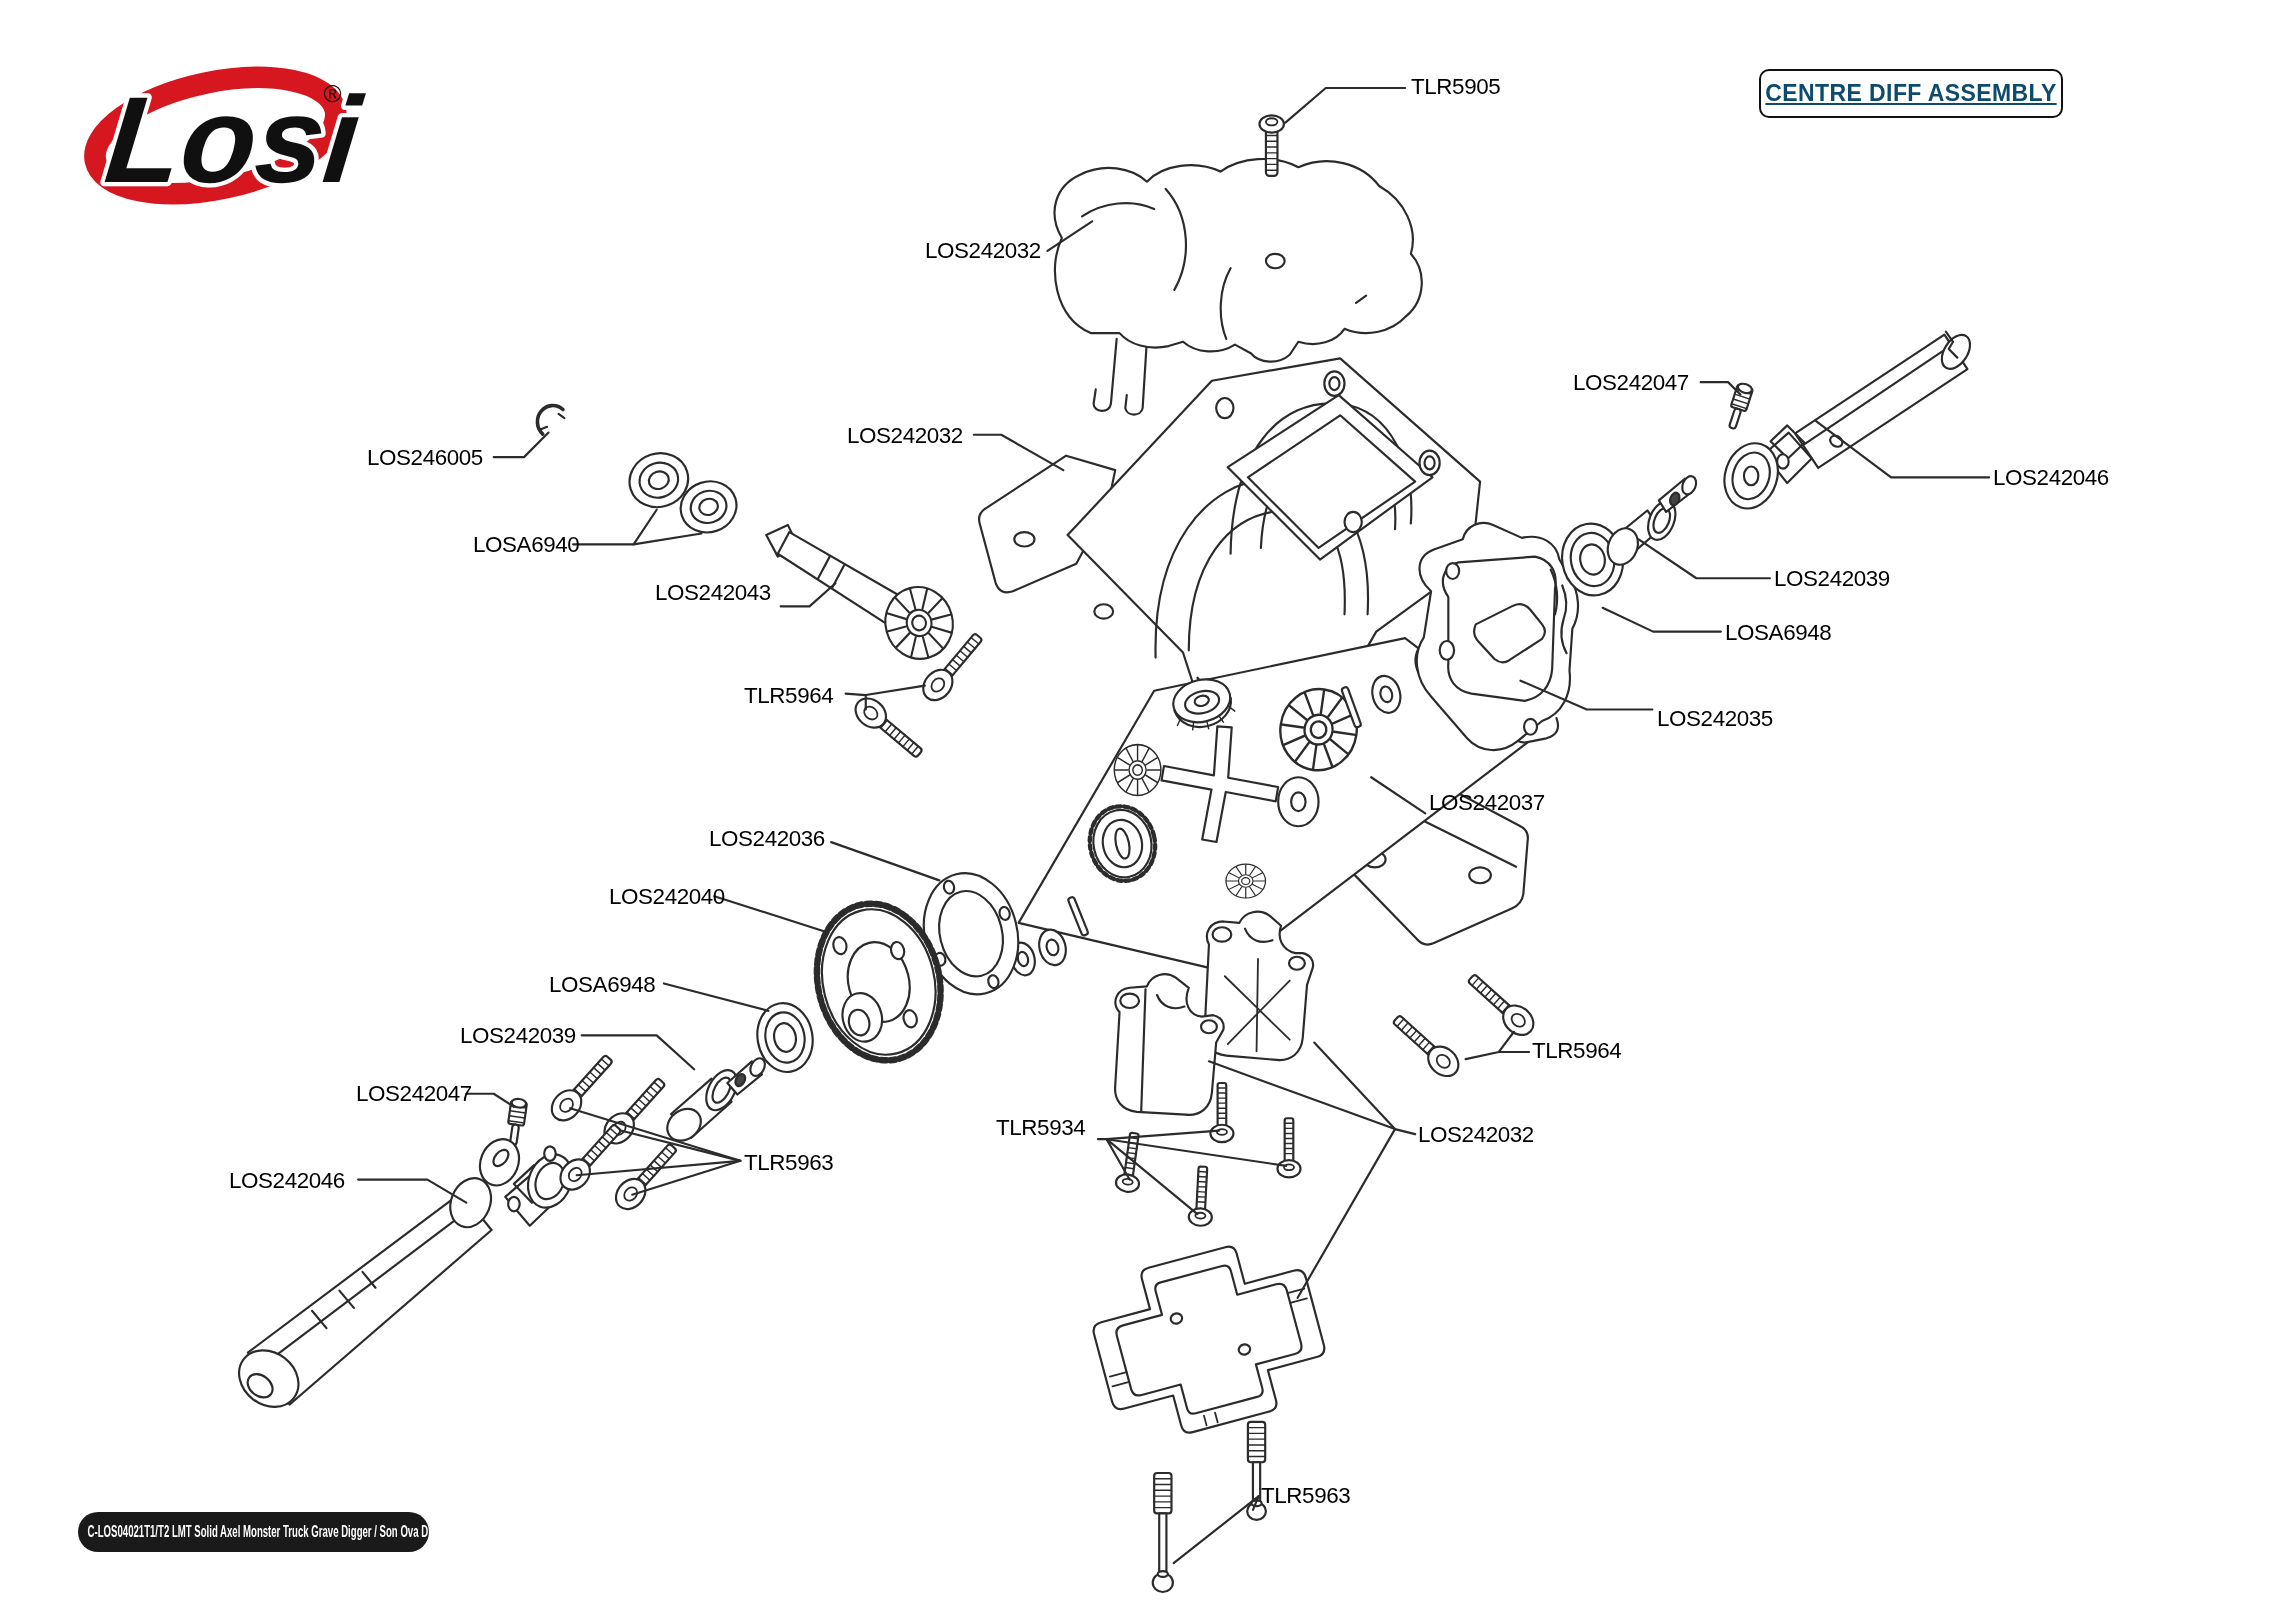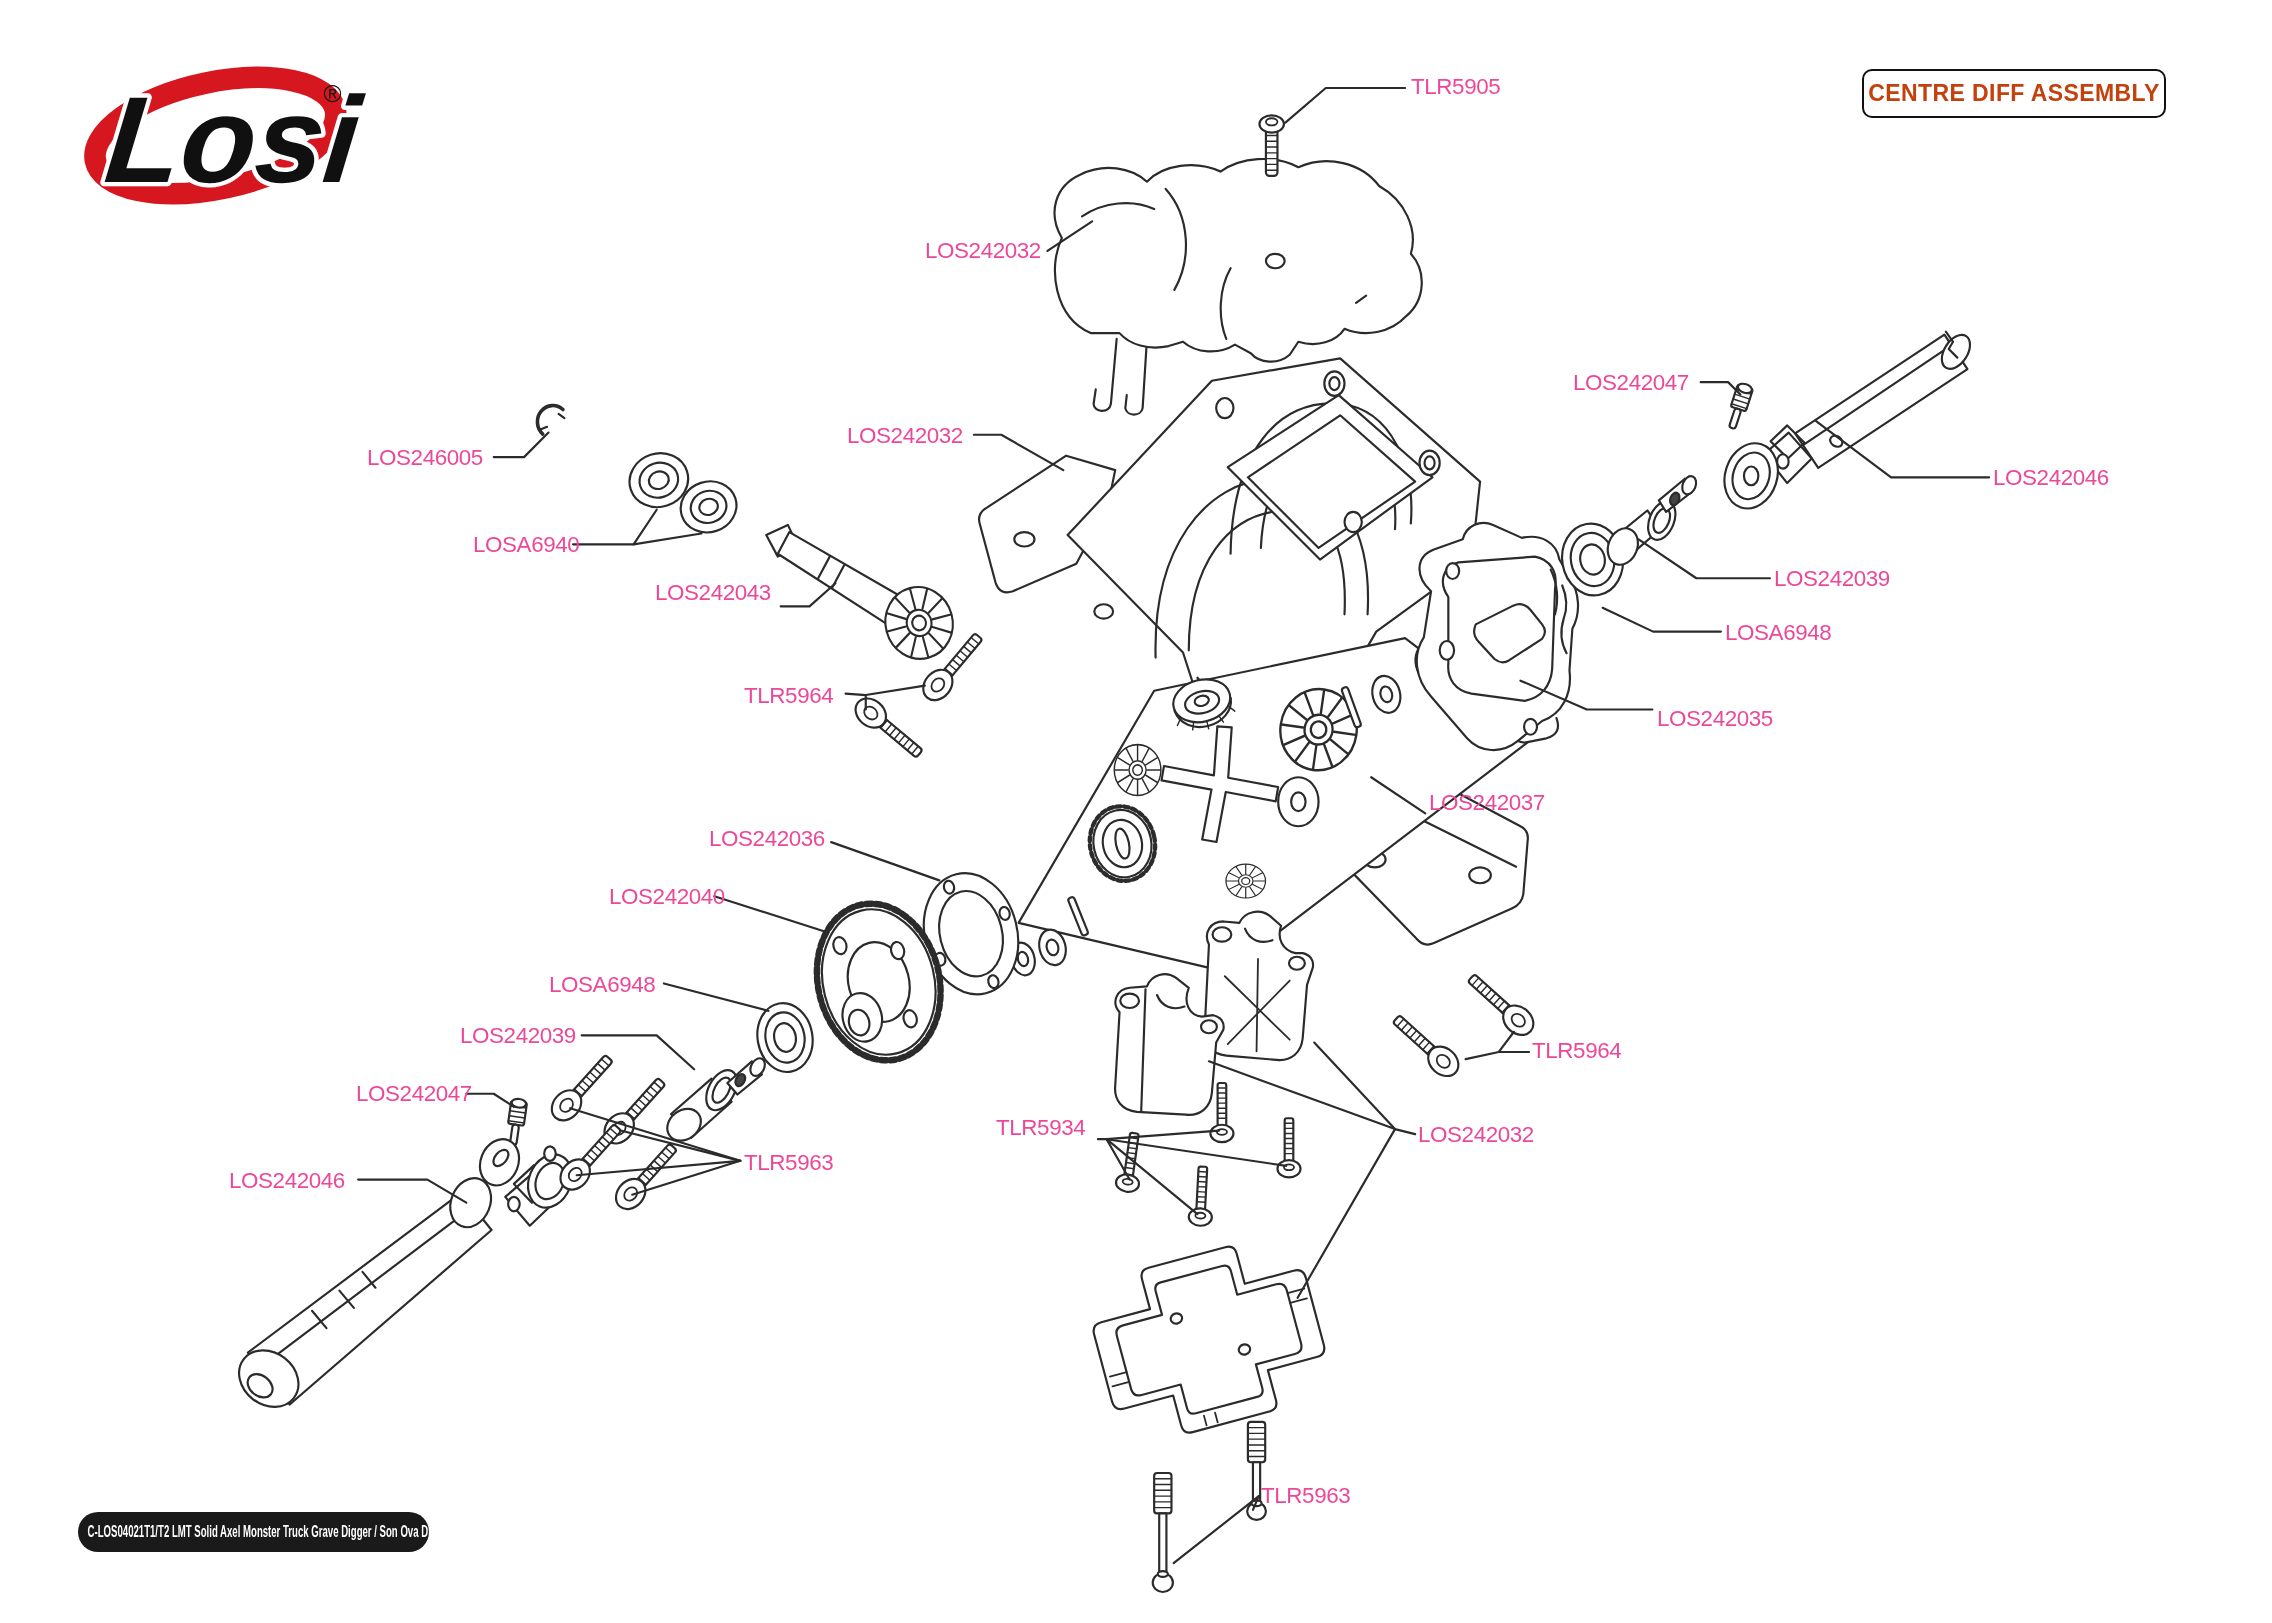--- a/index.html
+++ b/index.html
@@ -1,22 +1,22 @@
 <!DOCTYPE html>
 <html style="font-size:11.5px"><head>
 <meta charset="utf-8">
 <style>
   html,body{margin:0;padding:0;background:#fff;}
   #sheet{position:relative;width:2273px;height:1623px;background:#fff;overflow:hidden;
          font-family:"Liberation Sans", sans-serif;}
   #art{position:absolute;left:0;top:0;width:2273px;height:1623px;}
-  .lbl{position:absolute;font-size:22.4px;letter-spacing:-0.4px;color:#ec4899;white-space:nowrap;line-height:1;}
-  #title-box{position:absolute;left:1862px;top:69px;width:300px;height:45px;border:2.9px solid #111;
+  .lbl{position:absolute;font-size:22.4px;letter-spacing:-0.4px;color:#000000;white-space:nowrap;line-height:1;}
+  #title-box{position:absolute;left:1759px;top:69px;width:300px;height:45px;border:2.9px solid #111;
              border-radius:10px;display:flex;align-items:center;justify-content:center;
-             font-size:23px;font-weight:bold;color:#c2410c;letter-spacing:0.4px;background:#fff;}
+             font-size:23px;font-weight:bold;color:#0c4a6e;letter-spacing:0.4px;background:#fff;text-decoration:underline;}
   #footer-pill{position:absolute;left:78px;top:1512px;width:351px;height:40px;background:#1a1a1a;
                border-radius:20px;display:flex;align-items:center;overflow:hidden;}
   #footer-pill span{color:#fff;font-weight:bold;font-size:16px;white-space:nowrap;
                     transform:scaleX(0.60);transform-origin:left center;padding-left:16px;}
 </style>
 </head>
 <body>
 
 <div id="sheet">
 

